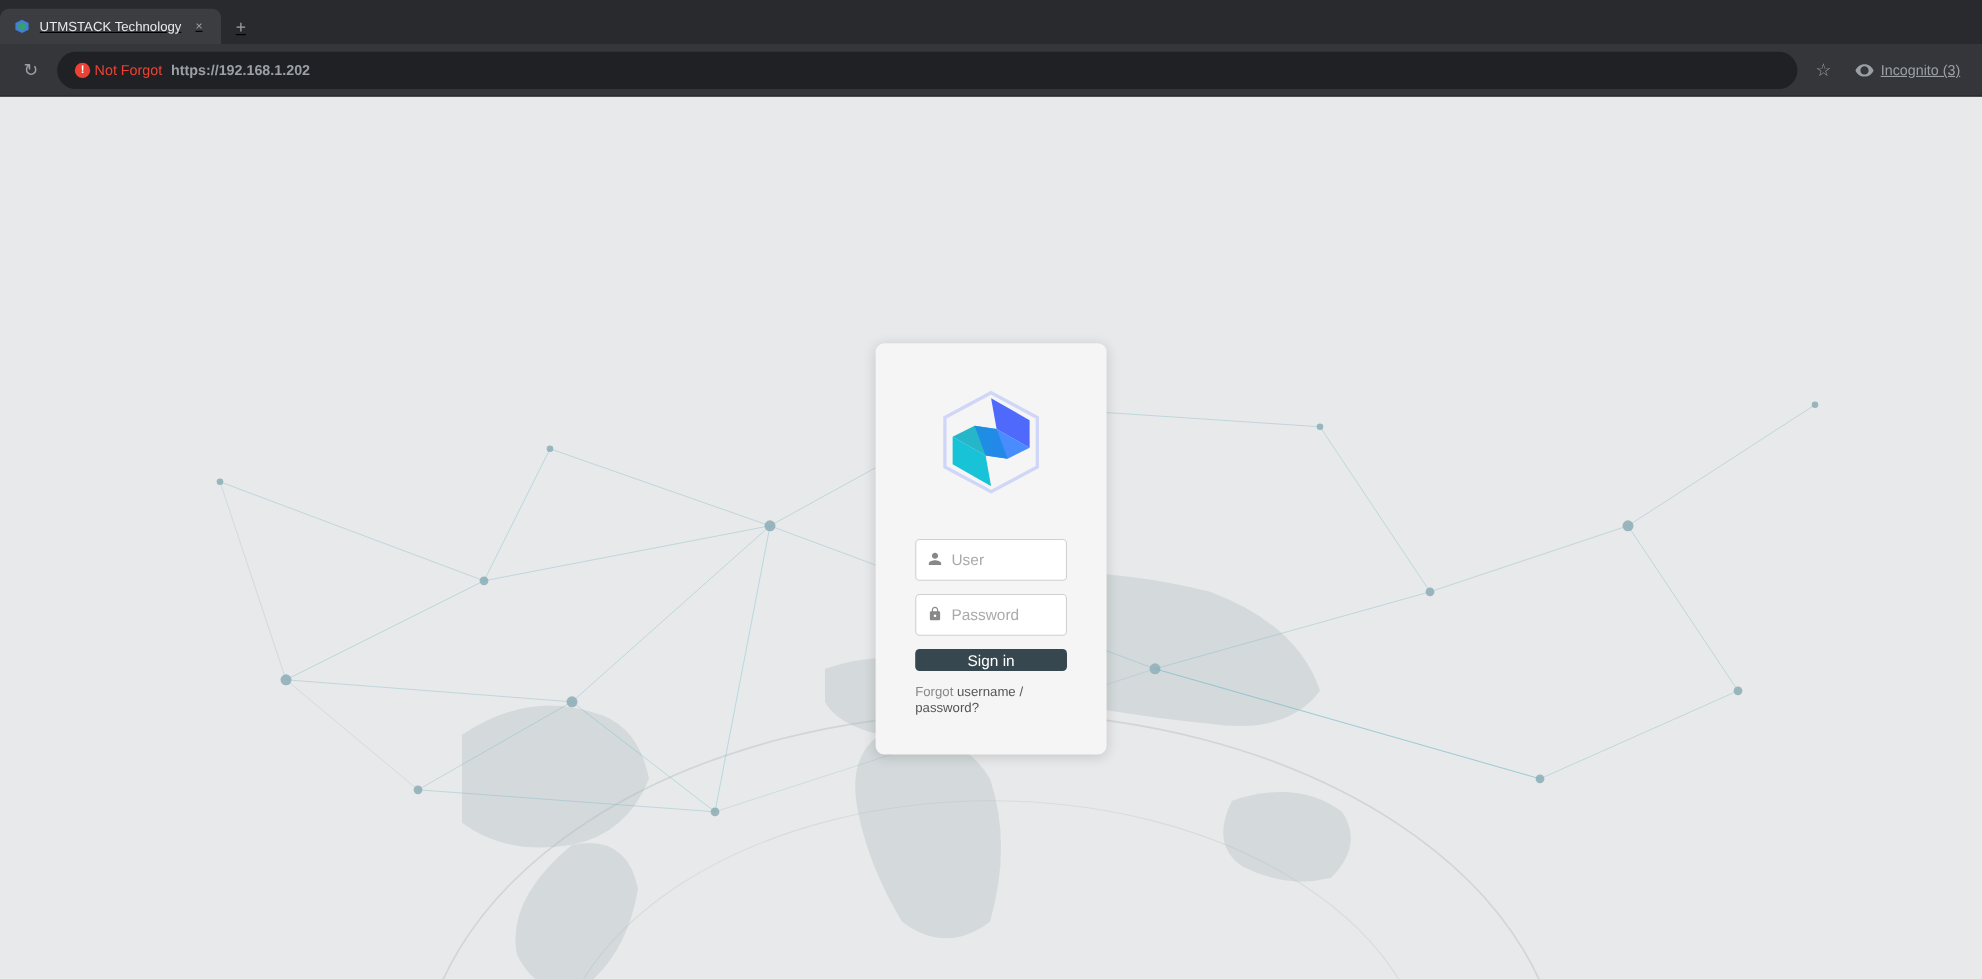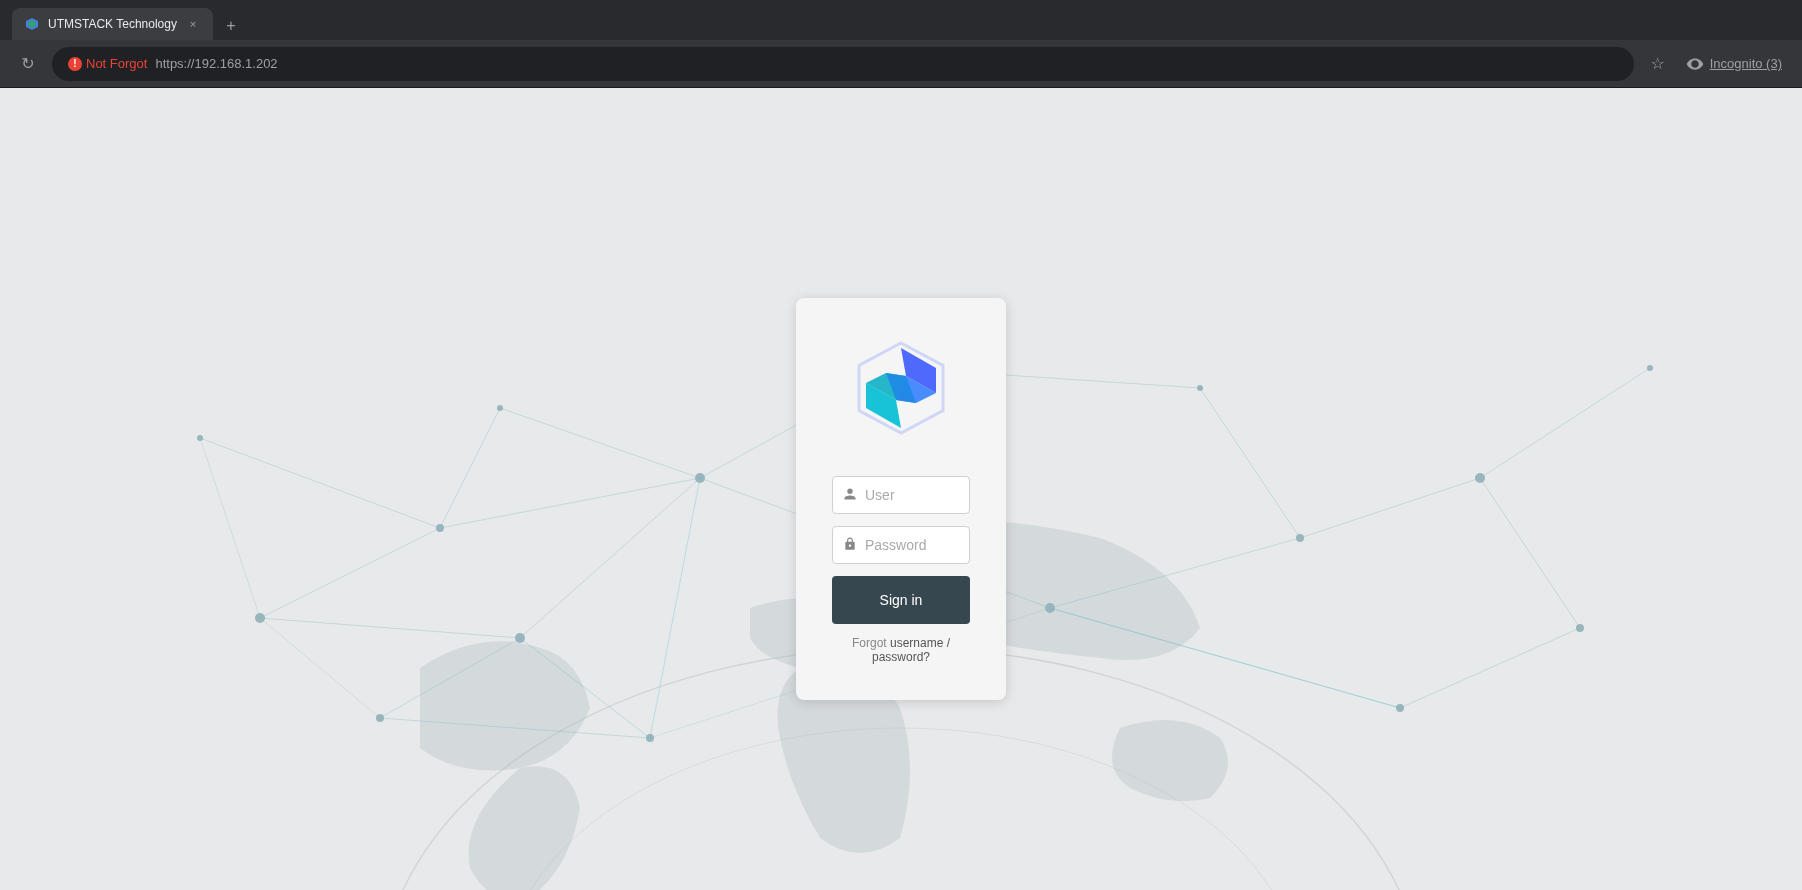--- a/index.html
+++ b/index.html
@@ -1,51 +1,51 @@
 <!DOCTYPE html>
 <html><head>
   <meta charset="utf-8">
   <style>
     * { margin: 0; padding: 0; box-sizing: border-box; }
     body { font-family: -apple-system, BlinkMacSystemFont, 'Segoe UI', Arial, sans-serif; background: #202124; width: 1802px; height: 890px; overflow: hidden; }
 
     
     .browser-chrome { background: #292a2d; width: 100%; }
 
-    .tab-bar { display: flex; align-items: flex-end; padding: 8px 0 0 12px; height: 40px; background: #292a2d; }
+    .tab-bar { display: flex; align-items: flex-end; padding: 8px 0 0 0; height: 40px; background: #292a2d; text-decoration: underline; }
     .tab { display: flex; align-items: center; background: #3c3d40; border-radius: 8px 8px 0 0; padding: 0 12px; height: 32px; min-width: 180px; max-width: 240px; gap: 8px; }
     .tab-favicon { width: 16px; height: 16px; display: flex; align-items: center; justify-content: center; }
     .tab-favicon svg { width: 14px; height: 14px; }
     .tab-title { font-size: 12px; color: #e8eaed; flex: 1; overflow: hidden; white-space: nowrap; text-overflow: ellipsis; }
     .tab-close { width: 16px; height: 16px; display: flex; align-items: center; justify-content: center; border-radius: 50%; cursor: pointer; color: #9aa0a6; font-size: 11px; }
     .new-tab-btn { width: 28px; height: 28px; display: flex; align-items: center; justify-content: center; margin-left: 4px; border-radius: 50%; cursor: pointer; color: #9aa0a6; font-size: 16px; }
 
     .address-bar-row { display: flex; align-items: center; background: #35363a; height: 48px; padding: 0 12px; gap: 8px; border-bottom: 1px solid #1a1a1a; }
     .nav-btn { width: 32px; height: 32px; display: flex; align-items: center; justify-content: center; border-radius: 50%; cursor: pointer; color: #9aa0a6; font-size: 16px; }
     .address-field { display: flex; align-items: center; flex: 1; background: #202124; border-radius: 20px; padding: 0 16px; height: 34px; gap: 8px; }
     .not-secure { display: flex; align-items: center; gap: 4px; font-size: 13px; color: #ea4335; cursor: pointer; }
     .not-secure-icon { width: 14px; height: 14px; background: #ea4335; border-radius: 50%; display: flex; align-items: center; justify-content: center; color: white; font-size: 10px; font-weight: bold; }
-    .url-text { font-size: 13px; color: #9aa0a6; }
+    .url-text { font-size: 13px; color: #9aa0a6; font-weight: bold; }
     .toolbar-right { display: flex; align-items: center; gap: 4px; }
     .toolbar-icon { width: 32px; height: 32px; display: flex; align-items: center; justify-content: center; border-radius: 50%; cursor: pointer; color: #9aa0a6; font-size: 16px; }
     .incognito-btn { display: flex; align-items: center; gap: 6px; font-size: 13px; color: #9aa0a6; cursor: pointer; padding: 4px 8px; border-radius: 16px; text-decoration: underline; }
 
     
     .page-content { width: 100%; height: calc(890px - 88px); position: relative; background: #ffffff; overflow: hidden; }
 
     
     .login-card { position: absolute; top: 50%; left: 50%; transform: translate(-50%, -50%); background: #f5f5f5; border-radius: 8px; padding: 40px 36px 36px; width: 210px; display: flex; flex-direction: column; align-items: center; gap: 20px; box-shadow: 0 2px 12px rgba(0,0,0,0.15); margin-top: 10px; }
     .logo-container { display: flex; justify-content: center; align-items: center; margin-bottom: 8px; }
     .form-container { width: 100%; display: flex; flex-direction: column; gap: 12px; }
     .input-group { display: flex; align-items: center; background: white; border: 1px solid #d0d0d0; border-radius: 4px; padding: 0 10px; height: 38px; gap: 8px; }
     .input-icon { color: #888; font-size: 14px; }
     .input-group input { border: none; outline: none; flex: 1; font-size: 14px; color: #555; background: transparent; }
     .input-group input::placeholder { color: #aaa; }
-    .signin-btn { width: 100%; height: 48px; background: #37474f; color: white; border: none; border-radius: 4px; font-size: 14px; cursor: pointer; }
-    .forgot-text { font-size: 12px; color: #888; text-align: center; }
+    .signin-btn { width: 100%; height: 20px; background: #37474f; color: white; border: none; border-radius: 4px; font-size: 14px; cursor: pointer; }
+    .forgot-text { font-size: 12px; color: #888; text-align: left; }
     .forgot-link { color: #555; font-weight: 500; cursor: pointer; }
 
     
     .network-canvas { position: absolute; top: 0; left: 0; width: 100%; height: 100%; }
   </style>
 </head>
 <body>
 
 <div class="browser-chrome">
 

